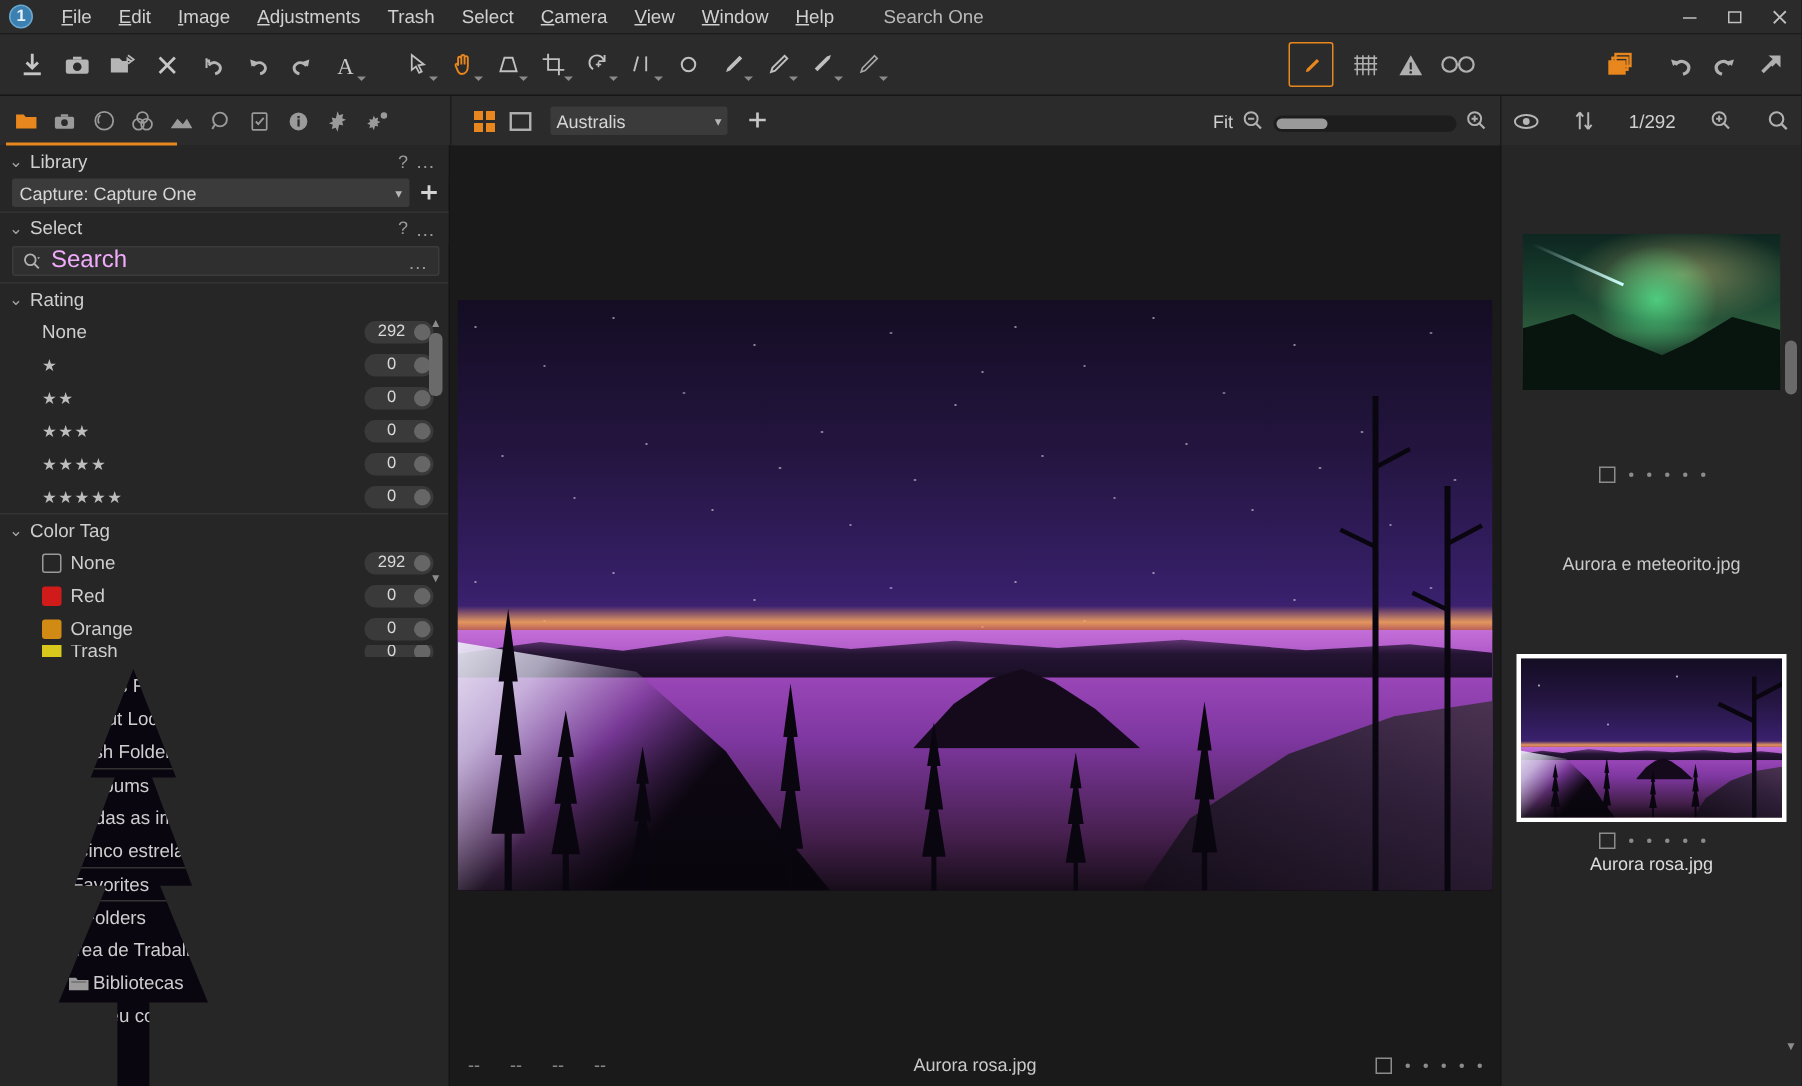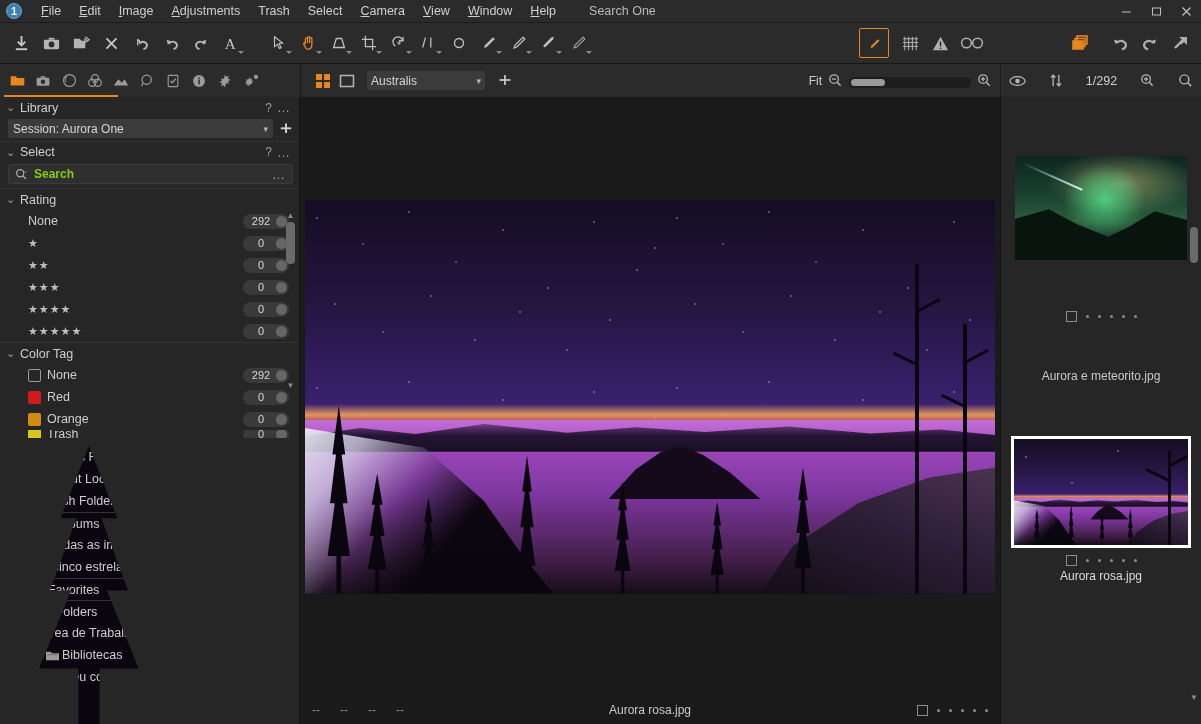--- a/index.html
+++ b/index.html
@@ -128,21 +128,21 @@
     position: absolute; right: 4px; width: 9px; background: transparent;
   }
   .scroll-arrow { color: #8c8c8c; font-size: 8px; text-align: center; line-height: 8px; }
   .scroll-thumb { background: #6a6a6a; border-radius: 4px; width: 9px; }
 
   .filters-head { border-top: 1px solid #333; }
   .searchbar {
     margin: 2px 6px 4px 8px; height: 20px; background: #2f2f2f; border: 1px solid #3b3b3b;
     display: flex; align-items: center; padding: 0 6px; gap: 6px; border-radius: 2px;
   }
-  .search-ph { flex: 1 1 auto; color: #84cc16; font-size: 12px; font-weight: bold; }
+  .search-ph { flex: 1 1 auto; color: #f0abfc; font-size: 16px; }
 
   .frow {
     height: 22px; display: flex; align-items: center; font-size: 12.5px; color: #cecece;
     padding: 0 10px 0 8px;
   }
   .frow .flabel { flex: 1 1 auto; display: flex; align-items: center; gap: 6px; padding-left: 20px; }
   .pill {
     min-width: 46px; height: 15px; background: #3a3a3a; border-radius: 8px;
     display: flex; align-items: center; justify-content: center; position: relative;
     color: #d8d8d8; font-size: 11px; padding: 0 14px 0 4px;
@@ -679,21 +679,21 @@
 
       <div class="panel-head">
         <span class="chev">⌄</span>
         <span class="panel-title">Library</span>
         <span class="phelp">?</span>
         <span class="pdots">…</span>
       </div>
 
       <div class="session-row">
         <div class="session-select">
-          <span>Session: Aurora One</span>
+          <span>Capture: Capture One</span>
           <span style="color:#b6b6b6;font-size:9px;">▾</span>
         </div>
         <span class="plus-ico">
           <svg width="14" height="14" viewBox="0 0 14 14">
               <line x1="7" y1="1.5" x2="7" y2="11" stroke="#d3d3d3" stroke-width="1.9"></line>
               <line x1="1.8" y1="6.3" x2="12.2" y2="6.3" stroke="#d3d3d3" stroke-width="1.9"></line>
             </svg>
         </span>
       </div>
 

